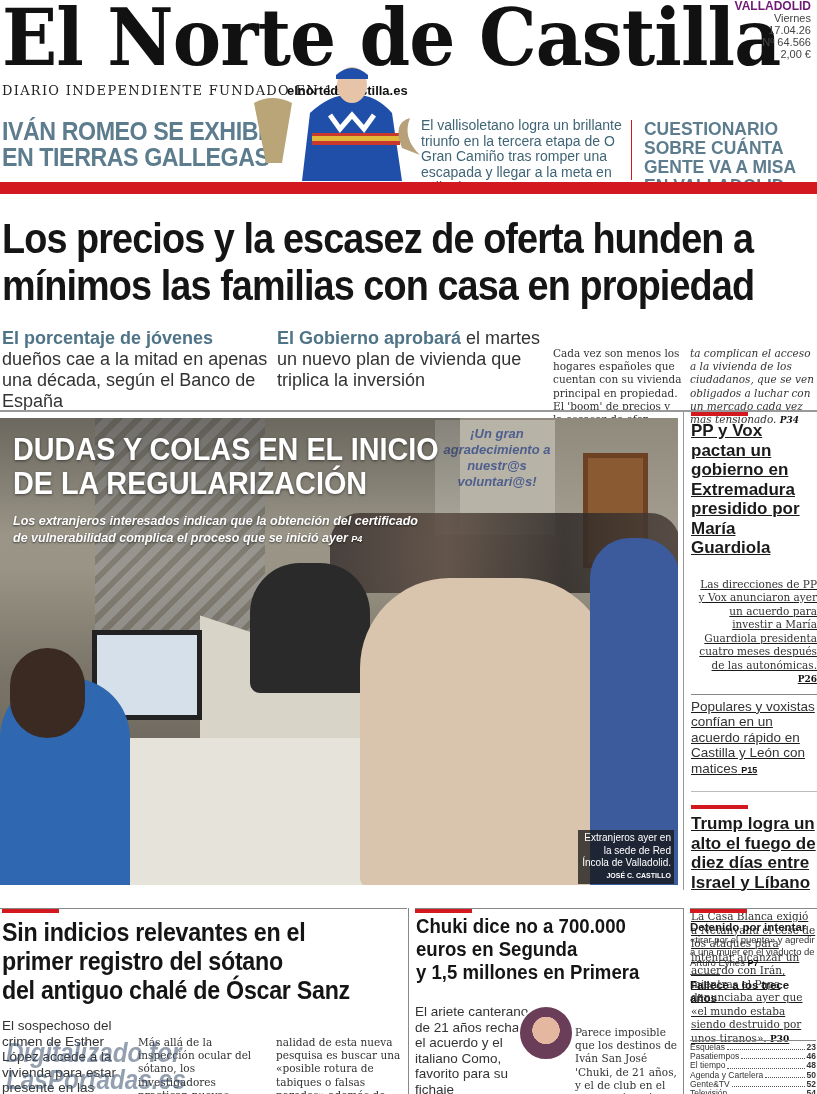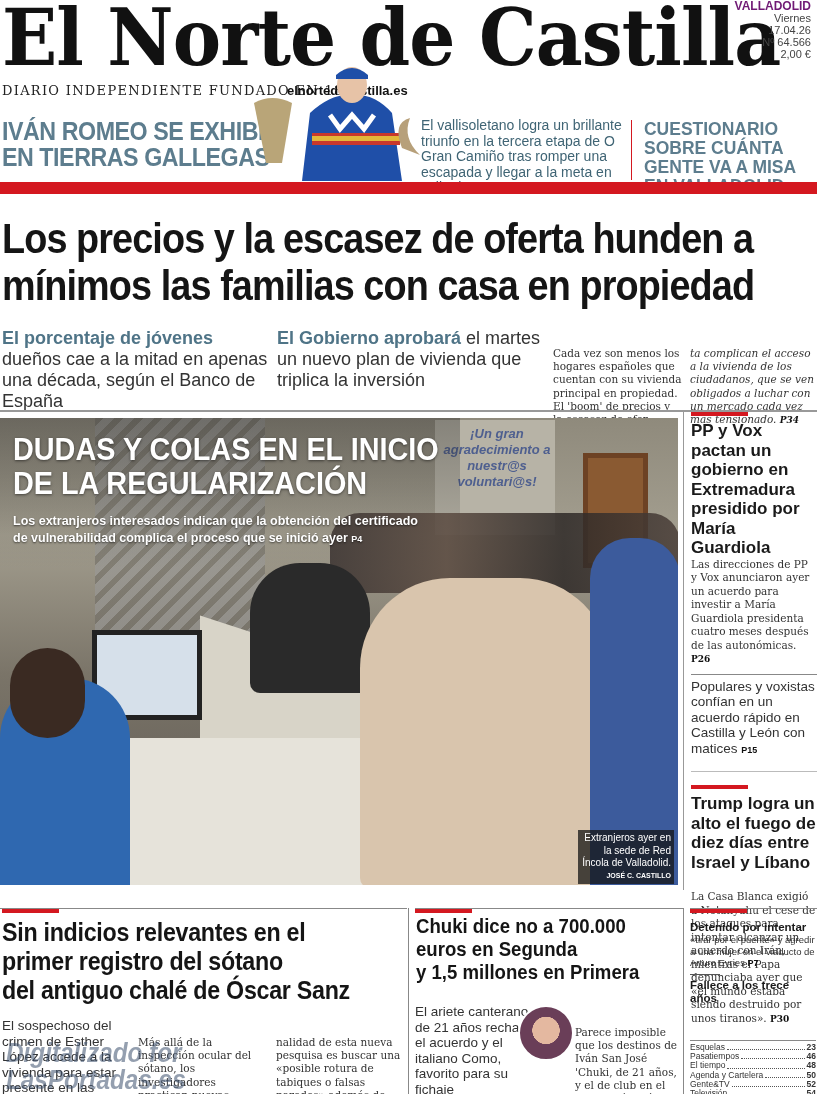--- a/index.html
+++ b/index.html
@@ -47,21 +47,21 @@
   .photo .desk { position: absolute; left: 60px; top: 320px; width: 420px; height: 150px; background: #e6e3da; }
   .photo .monitor { position: absolute; left: 92px; top: 212px; width: 110px; height: 90px; background: #d6e0ea; border: 5px solid #222; }
   .photo .person1 { position: absolute; left: 0; top: 260px; width: 130px; height: 210px; background: #2f68b0; border-radius: 60px 60px 0 0; }
   .photo .person1-head { position: absolute; left: 10px; top: 230px; width: 75px; height: 90px; background: #3a2a22; border-radius: 40px; }
   .photo .person2 { position: absolute; left: 250px; top: 145px; width: 120px; height: 130px; background: #2a2a2a; border-radius: 50px 50px 10px 10px; }
   .photo .person3 { position: absolute; left: 360px; top: 160px; width: 250px; height: 310px; background: #d9c5ad; border-radius: 90px 90px 10px 10px; }
   .photo .person4 { position: absolute; left: 590px; top: 120px; width: 90px; height: 350px; background: #3c5b9c; border-radius: 40px 40px 0 0; }
   .photo .crowd { position: absolute; left: 330px; top: 95px; width: 350px; height: 80px; background: linear-gradient(90deg, #3a3230, #5a4a40, #2d2826, #4a3e38); border-radius: 30px; opacity: .85; }
   .photo .shade { position: absolute; left: 0; top: 0; width: 460px; height: 150px; background: linear-gradient(180deg, rgba(40,40,40,.35), rgba(40,40,40,0)); }
   .photo-head { left: 13px; top: 432px; font-weight: bold; font-size: 32px; line-height: 34px; color: #fff; text-shadow: 0 1px 3px rgba(0,0,0,.5); transform: scaleX(0.90); transform-origin: left top; white-space: nowrap; }
-  .photo-sub { left: 13px; top: 513px; font-weight: bold; font-size: 12.5px; line-height: 17px; color: #fff; text-shadow: 0 1px 2px rgba(0,0,0,.6); width: 420px; }
+  .photo-sub { left: 13px; top: 513px; font-weight: bold; font-size: 12.5px; line-height: 17px; color: #fff; text-shadow: 0 1px 2px rgba(0,0,0,.6); width: 420px; font-style: italic; }
   .photo-sub .pref { color: #fff; }
   .caption { left: 578px; top: 830px; width: 96px; text-align: right; font-size: 10px; line-height: 12.5px; color: #fff; background: rgba(20,20,20,.75); padding: 2px 3px; }
   .caption .credit { font-weight: bold; font-size: 7px; }
 
   
   .rcol-border { left: 683px; top: 412px; width: 1px; height: 478px; background: #999; }
   .red-tab { height: 4px; width: 57px; background: #d41820; }
   .r-head { font-weight: bold; font-size: 17px; line-height: 19.5px; color: #1a1a1a; }
   .r-text { font-family: "DejaVu Serif", serif; font-size: 10.5px; line-height: 13.5px; color: #333; }
   .r-light { font-size: 13.5px; line-height: 15.5px; color: #333; }
@@ -167,24 +167,24 @@
 <div class="abs photo-sub">
   <span>Los extranjeros interesados indican que la obtención del certificado de vulnerabilidad complica el proceso que se inició ayer</span>
   <span class="pref">P4</span>
 </div>
 <div class="abs caption">
   <div>Extranjeros ayer en la sede de Red Íncola de Valladolid.</div>
   <div class="credit">JOSÉ C. CASTILLO</div>
 </div>
 
 <div class="abs rcol-border"></div>
-<div class="abs" style="left:691px; top:412px; width:126px;">
+<div class="abs" style="left:691px; top:412px; width:126px;text-decoration:underline;">
   <div class="red-tab"></div>
   <div class="r-head" style="margin-top:5px;">PP y Vox pactan un gobierno en Extremadura presidido por María Guardiola</div>
-  <div class="r-text" style="">
+  <div class="r-text" style="margin-top:20px;text-align:right;">
     <span>Las direcciones de PP y Vox anunciaron ayer un acuerdo para investir a María Guardiola presidenta cuatro meses después de las autonómicas.</span>
     <span class="pref">P26</span>
   </div>
   <div class="hr" style="margin-top:7px;"></div>
   <div class="r-light" style="margin-top:4px;">
     <span>Populares y voxistas confían en un acuerdo rápido en Castilla y León con matices</span>
     <span class="pref">P15</span>
   </div>
   <div class="hr" style="margin-top:13px; background:#bbb;"></div>
   <div class="red-tab" style="margin-top:13px;"></div>

